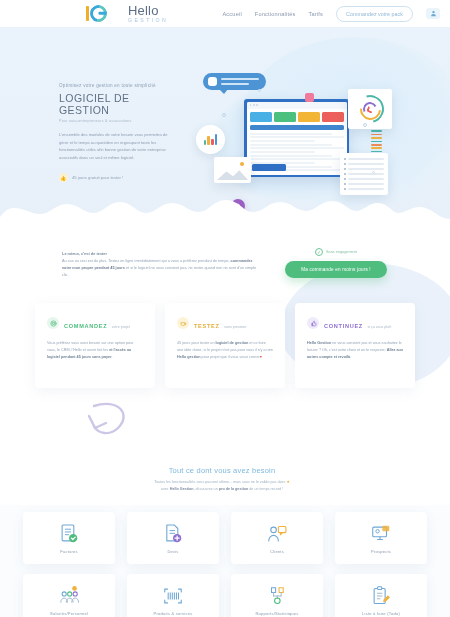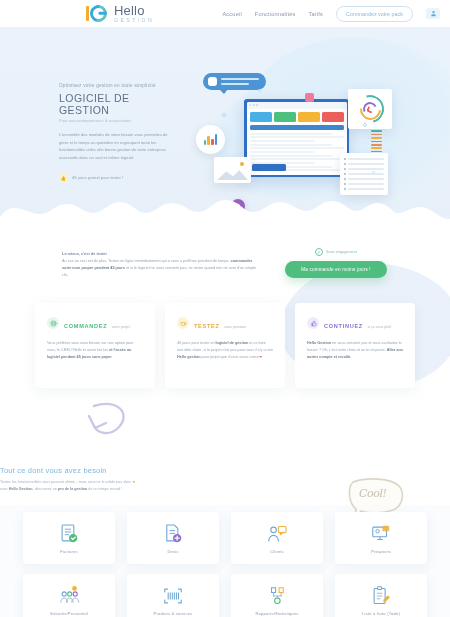--- a/index.html
+++ b/index.html
@@ -29,21 +29,21 @@
     border-radius:50%;
     border:3.2px solid #38a9dd;
     border-right-color:#5ec5c0;
     border-bottom-color:#5ec5c0;
     transform:rotate(-35deg);
   }
   .logo-g:after{
     content:""; position:absolute; left:5px; top:6px; width:8px; height:3px;
     background:#38a9dd; border-radius:1px; transform:rotate(35deg);
   }
-  .logo-txt { margin-left:3px; line-height:1; padding-top:1px; }
+  .logo-txt { margin-left:17px; line-height:1; padding-top:1px; }
   .logo-hello { font-size:13px; color:#5e6e86; letter-spacing:.2px; }
   .logo-sub { font-size:5.2px; color:#a8c6e0; letter-spacing:2.4px; margin-top:1px; text-align:center; }
 
   .nav { position:absolute; right:10px; top:0; height:27px; display:flex; align-items:center; gap:13px; }
   .nav a { font-size:5.6px; color:#8a98ad; text-decoration:none; letter-spacing:.2px; white-space:nowrap; }
   .nav-cta {
     font-size:5.4px; color:#8fb8d8; border:.8px solid #cfe2f1;
     border-radius:9px; padding:4px 9px; white-space:nowrap; background:#fff;
   }
   .nav-acct {
@@ -223,21 +223,21 @@
   .card-sub { font-size:3.6px; color:#aab8c8; margin-top:1px; }
   .t-green { color:#4fbd7e; } .t-yellow { color:#e3ae38; } .t-purple { color:#8d6fd1; }
   .card-tx { font-size:3.75px; color:#93a3b6; line-height:1.9; margin-top:8px; }
   .card-tx b { color:#6f8195; }
   .card-tx .heart { color:#ec5f5a; }
 
   
   .arrow { position:absolute; left:82px; top:392px; width:60px; height:60px; }
 
   
-  .feat-head { position:absolute; left:0; top:466px; width:444px; text-align:left; }
+  .feat-head { position:absolute; left:0; top:466px; width:444px; text-align:center; }
   .feat-title { font-size:7.5px; color:#7fb8de; letter-spacing:.2px; }
   .feat-sub { font-size:3.7px; color:#9fb0c2; line-height:1.9; margin-top:4px; }
   .feat-sub b { color:#7b8b9f; }
 
   .cool { position:absolute; left:345px; top:476px; width:62px; height:48px; }
   .cool-tx {
     position:absolute; left:14px; top:11px; font-size:11px; color:#c9c0b0;
     font-family:"DejaVu Serif", serif; font-style:italic; letter-spacing:-.4px;
   }
 
@@ -515,26 +515,20 @@
   <div class="sec-bg"></div>
 
   <div class="feat-head">
     <div class="feat-title">Tout ce dont vous avez besoin</div>
     <div class="feat-sub">
       <span>Toutes les fonctionnalités sous passent ultime... mais sous ne le valide pas alors </span><span style="color:#f0b23c">★</span><br>
       <span>avec </span><b>Hello Gestion</b><span>, découvrez un </span><b>pro de la gestion</b><span> de un temps record !</span>
     </div>
   </div>
 
-  <div class="cool">
-    <svg viewBox="0 0 62 48" fill="none">
-      <path d="M8 6 C22 1, 46 2, 54 10 C60 17, 58 30, 48 34 C40 37, 24 38, 16 35 L10 44 L11 33 C4 28, 2 12, 8 6 Z" stroke="#ddd6c6" stroke-width="1.6" fill="#fdfcf9" stroke-linejoin="round"></path>
-    </svg>
-    <div class="cool-tx">Cool!</div>
-  </div>
 
   <div class="fgrid">
 
     <div class="fcard">
       <svg viewBox="0 0 32 32" fill="none">
         <rect x="6" y="3" width="17" height="23" rx="1.5" stroke="#6fa8d6" stroke-width="1.6"></rect>
         <line x1="10" y1="9" x2="19" y2="9" stroke="#6fa8d6" stroke-width="1.4"></line>
         <line x1="10" y1="13" x2="19" y2="13" stroke="#6fa8d6" stroke-width="1.4"></line>
         <line x1="10" y1="17" x2="16" y2="17" stroke="#6fa8d6" stroke-width="1.4"></line>
         <circle cx="22" cy="22" r="6" fill="#4fbd7e"></circle>

